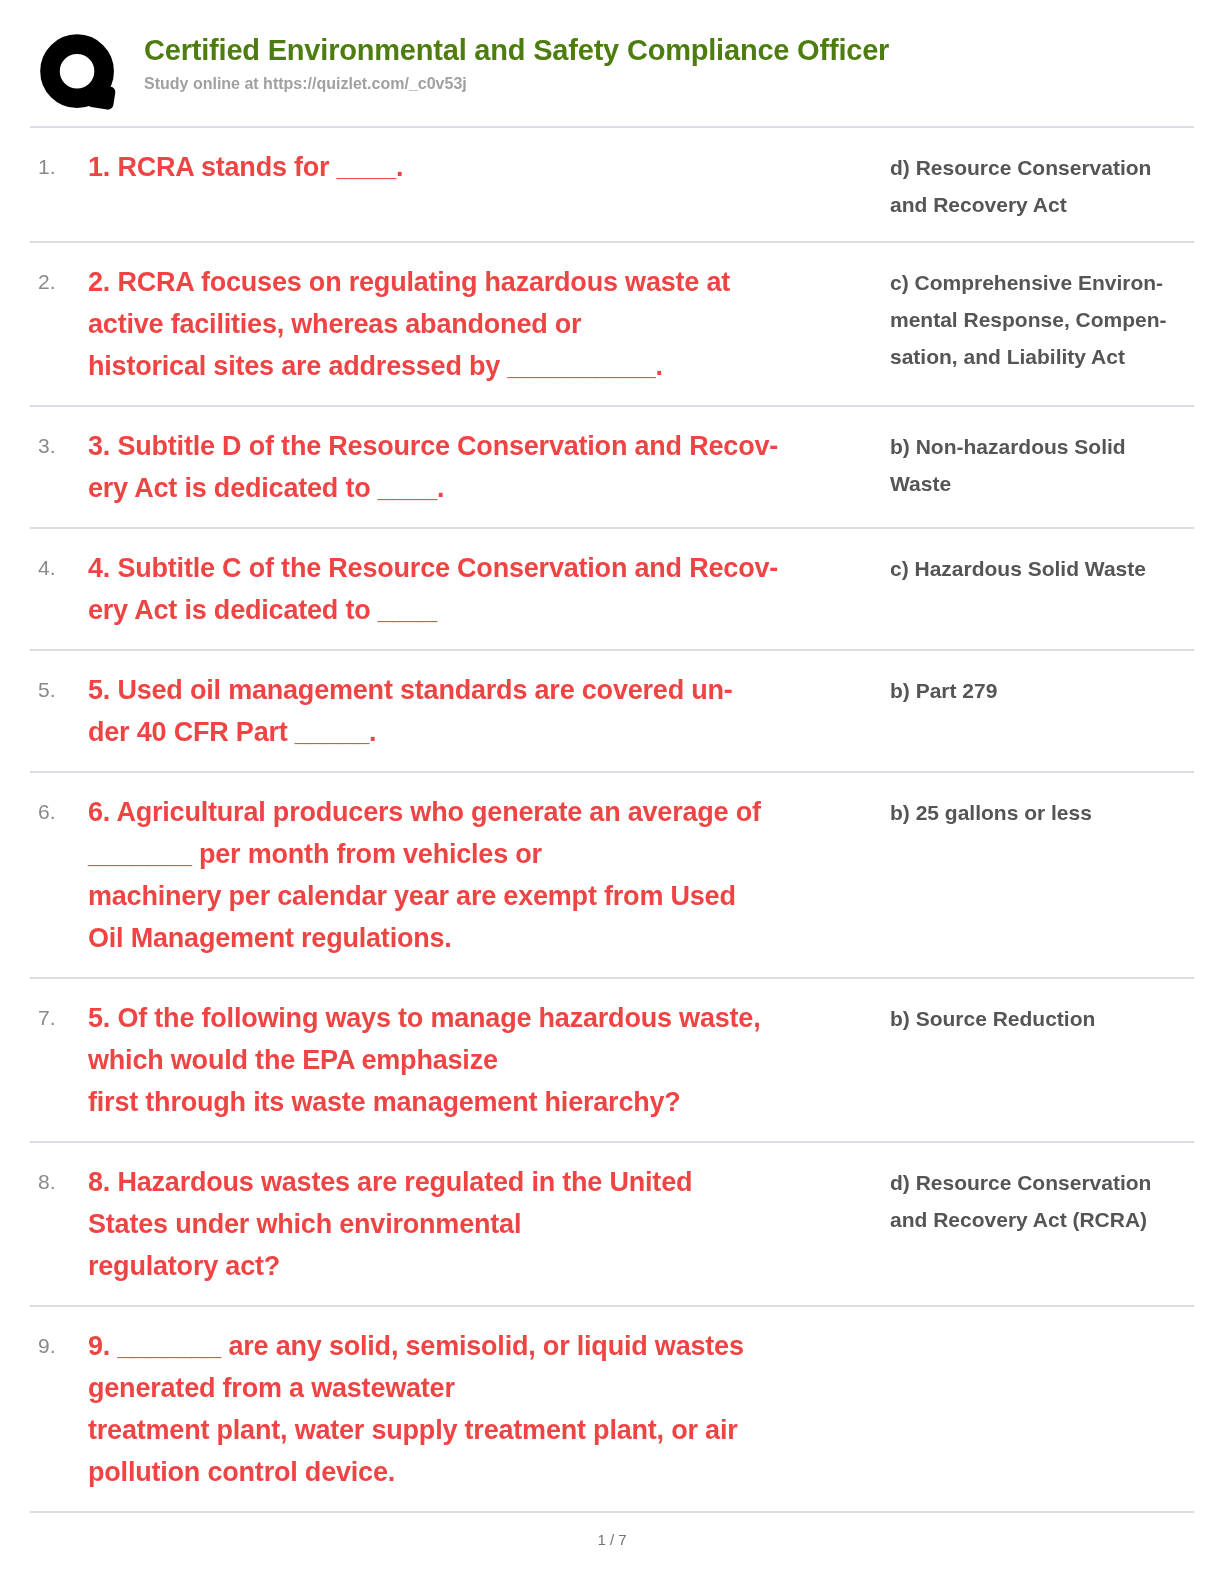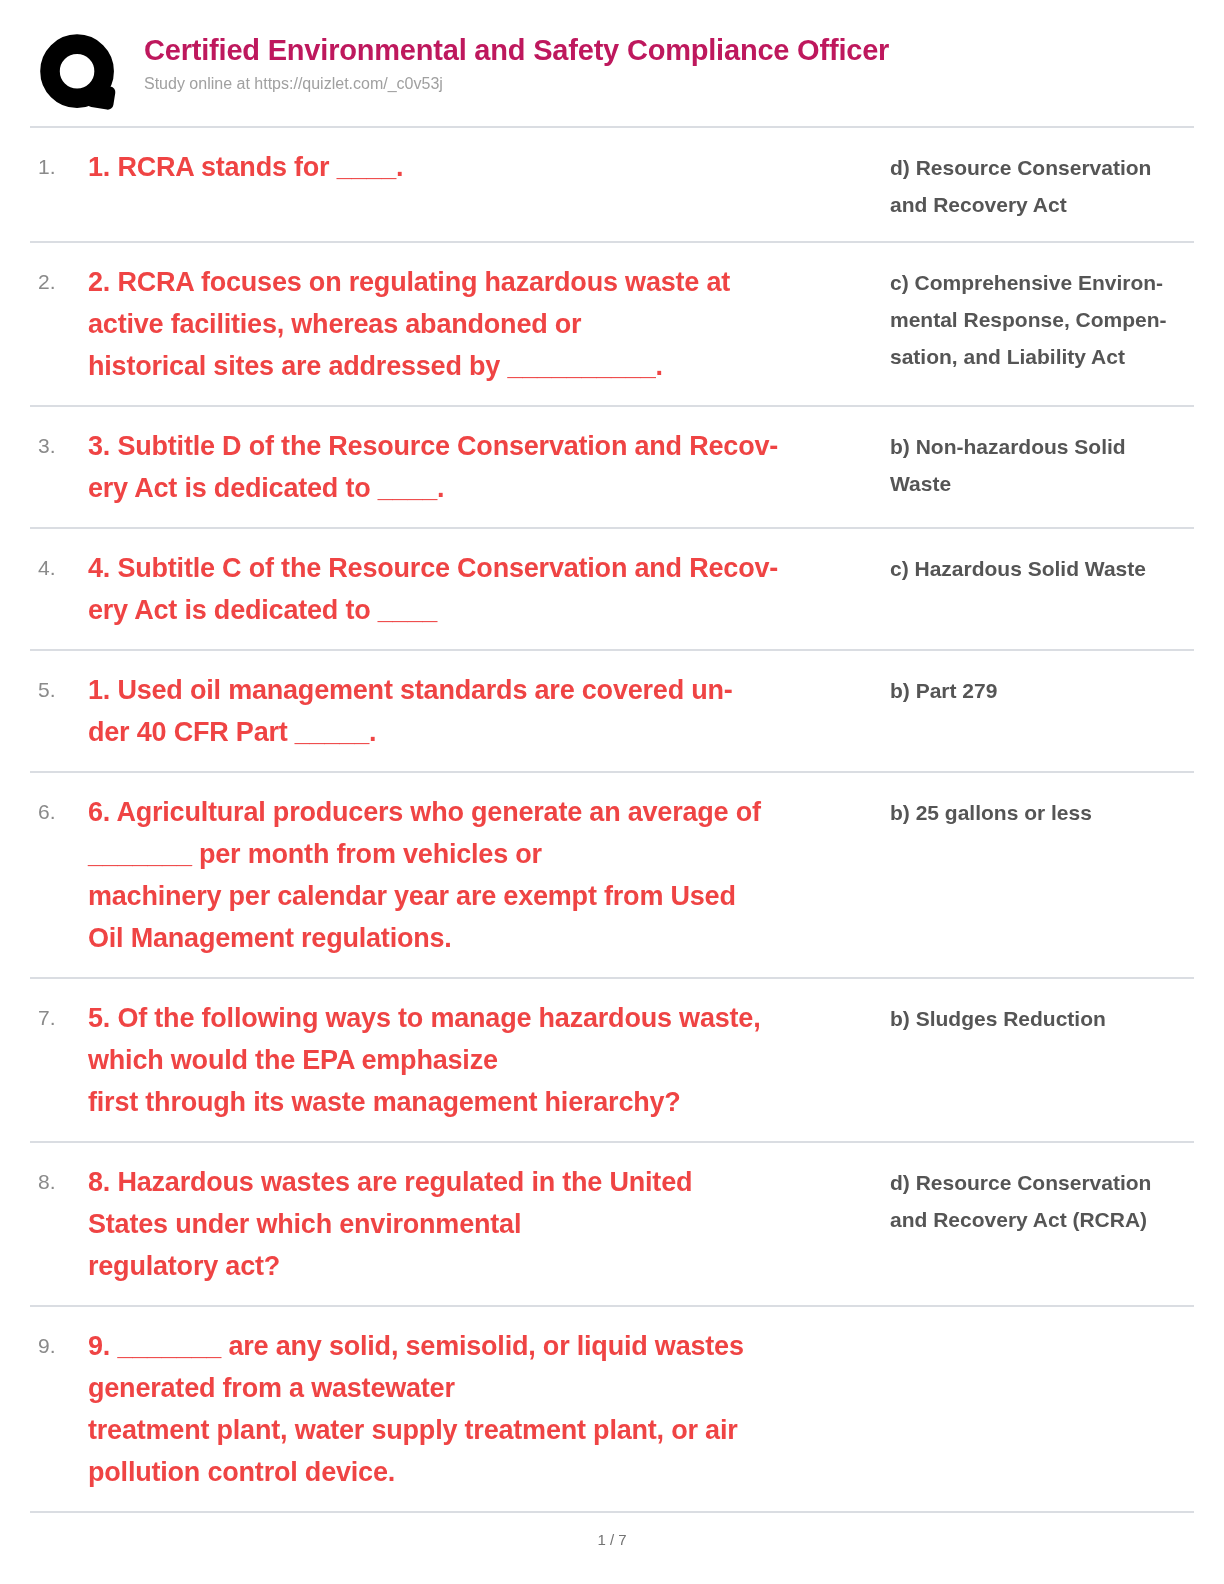--- a/index.html
+++ b/index.html
@@ -23,27 +23,27 @@
     align-items: flex-start;
     gap: 24px;
     padding: 32px 0 10px 6px;
     border-bottom: 2px solid #dadde2;
   }
   .logo { width: 84px; height: 84px; flex: none; }
   .header-text { padding-top: 2px; }
   .title {
     font-size: 29px;
     font-weight: 700;
-    color: #be185d;
+    color: #4d7c0f;
     letter-spacing: -0.2px;
   }
   .subtitle {
     margin-top: 8px;
     font-size: 16px;
-    font-weight: 400;
+    font-weight: 700;
     color: #a0a0a0;
   }
 
   
   .row {
     display: flex;
     align-items: flex-start;
     padding: 18px 0;
     border-bottom: 2px solid #dadde2;
   }
@@ -134,40 +134,40 @@
 
     <div class="row">
       <div class="num">4.</div>
       <div class="q">4. Subtitle C of the Resource Conservation and Recov-
 ery Act is dedicated to ____</div>
       <div class="a">c) Hazardous Solid Waste</div>
     </div>
 
     <div class="row">
       <div class="num">5.</div>
-      <div class="q">1. Used oil management standards are covered un-
+      <div class="q">5. Used oil management standards are covered un-
 der 40 CFR Part _____.</div>
       <div class="a">b) Part 279</div>
     </div>
 
     <div class="row">
       <div class="num">6.</div>
       <div class="q">6. Agricultural producers who generate an average of
 _______ per month from vehicles or
 machinery per calendar year are exempt from Used
 Oil Management regulations.</div>
       <div class="a">b) 25 gallons or less</div>
     </div>
 
     <div class="row">
       <div class="num">7.</div>
       <div class="q">5. Of the following ways to manage hazardous waste,
 which would the EPA emphasize
 first through its waste management hierarchy?</div>
-      <div class="a">b) Sludges Reduction</div>
+      <div class="a">b) Source Reduction</div>
     </div>
 
     <div class="row">
       <div class="num">8.</div>
       <div class="q">8. Hazardous wastes are regulated in the United
 States under which environmental
 regulatory act?</div>
       <div class="a">d) Resource Conservation
 and Recovery Act (RCRA)</div>
     </div>

